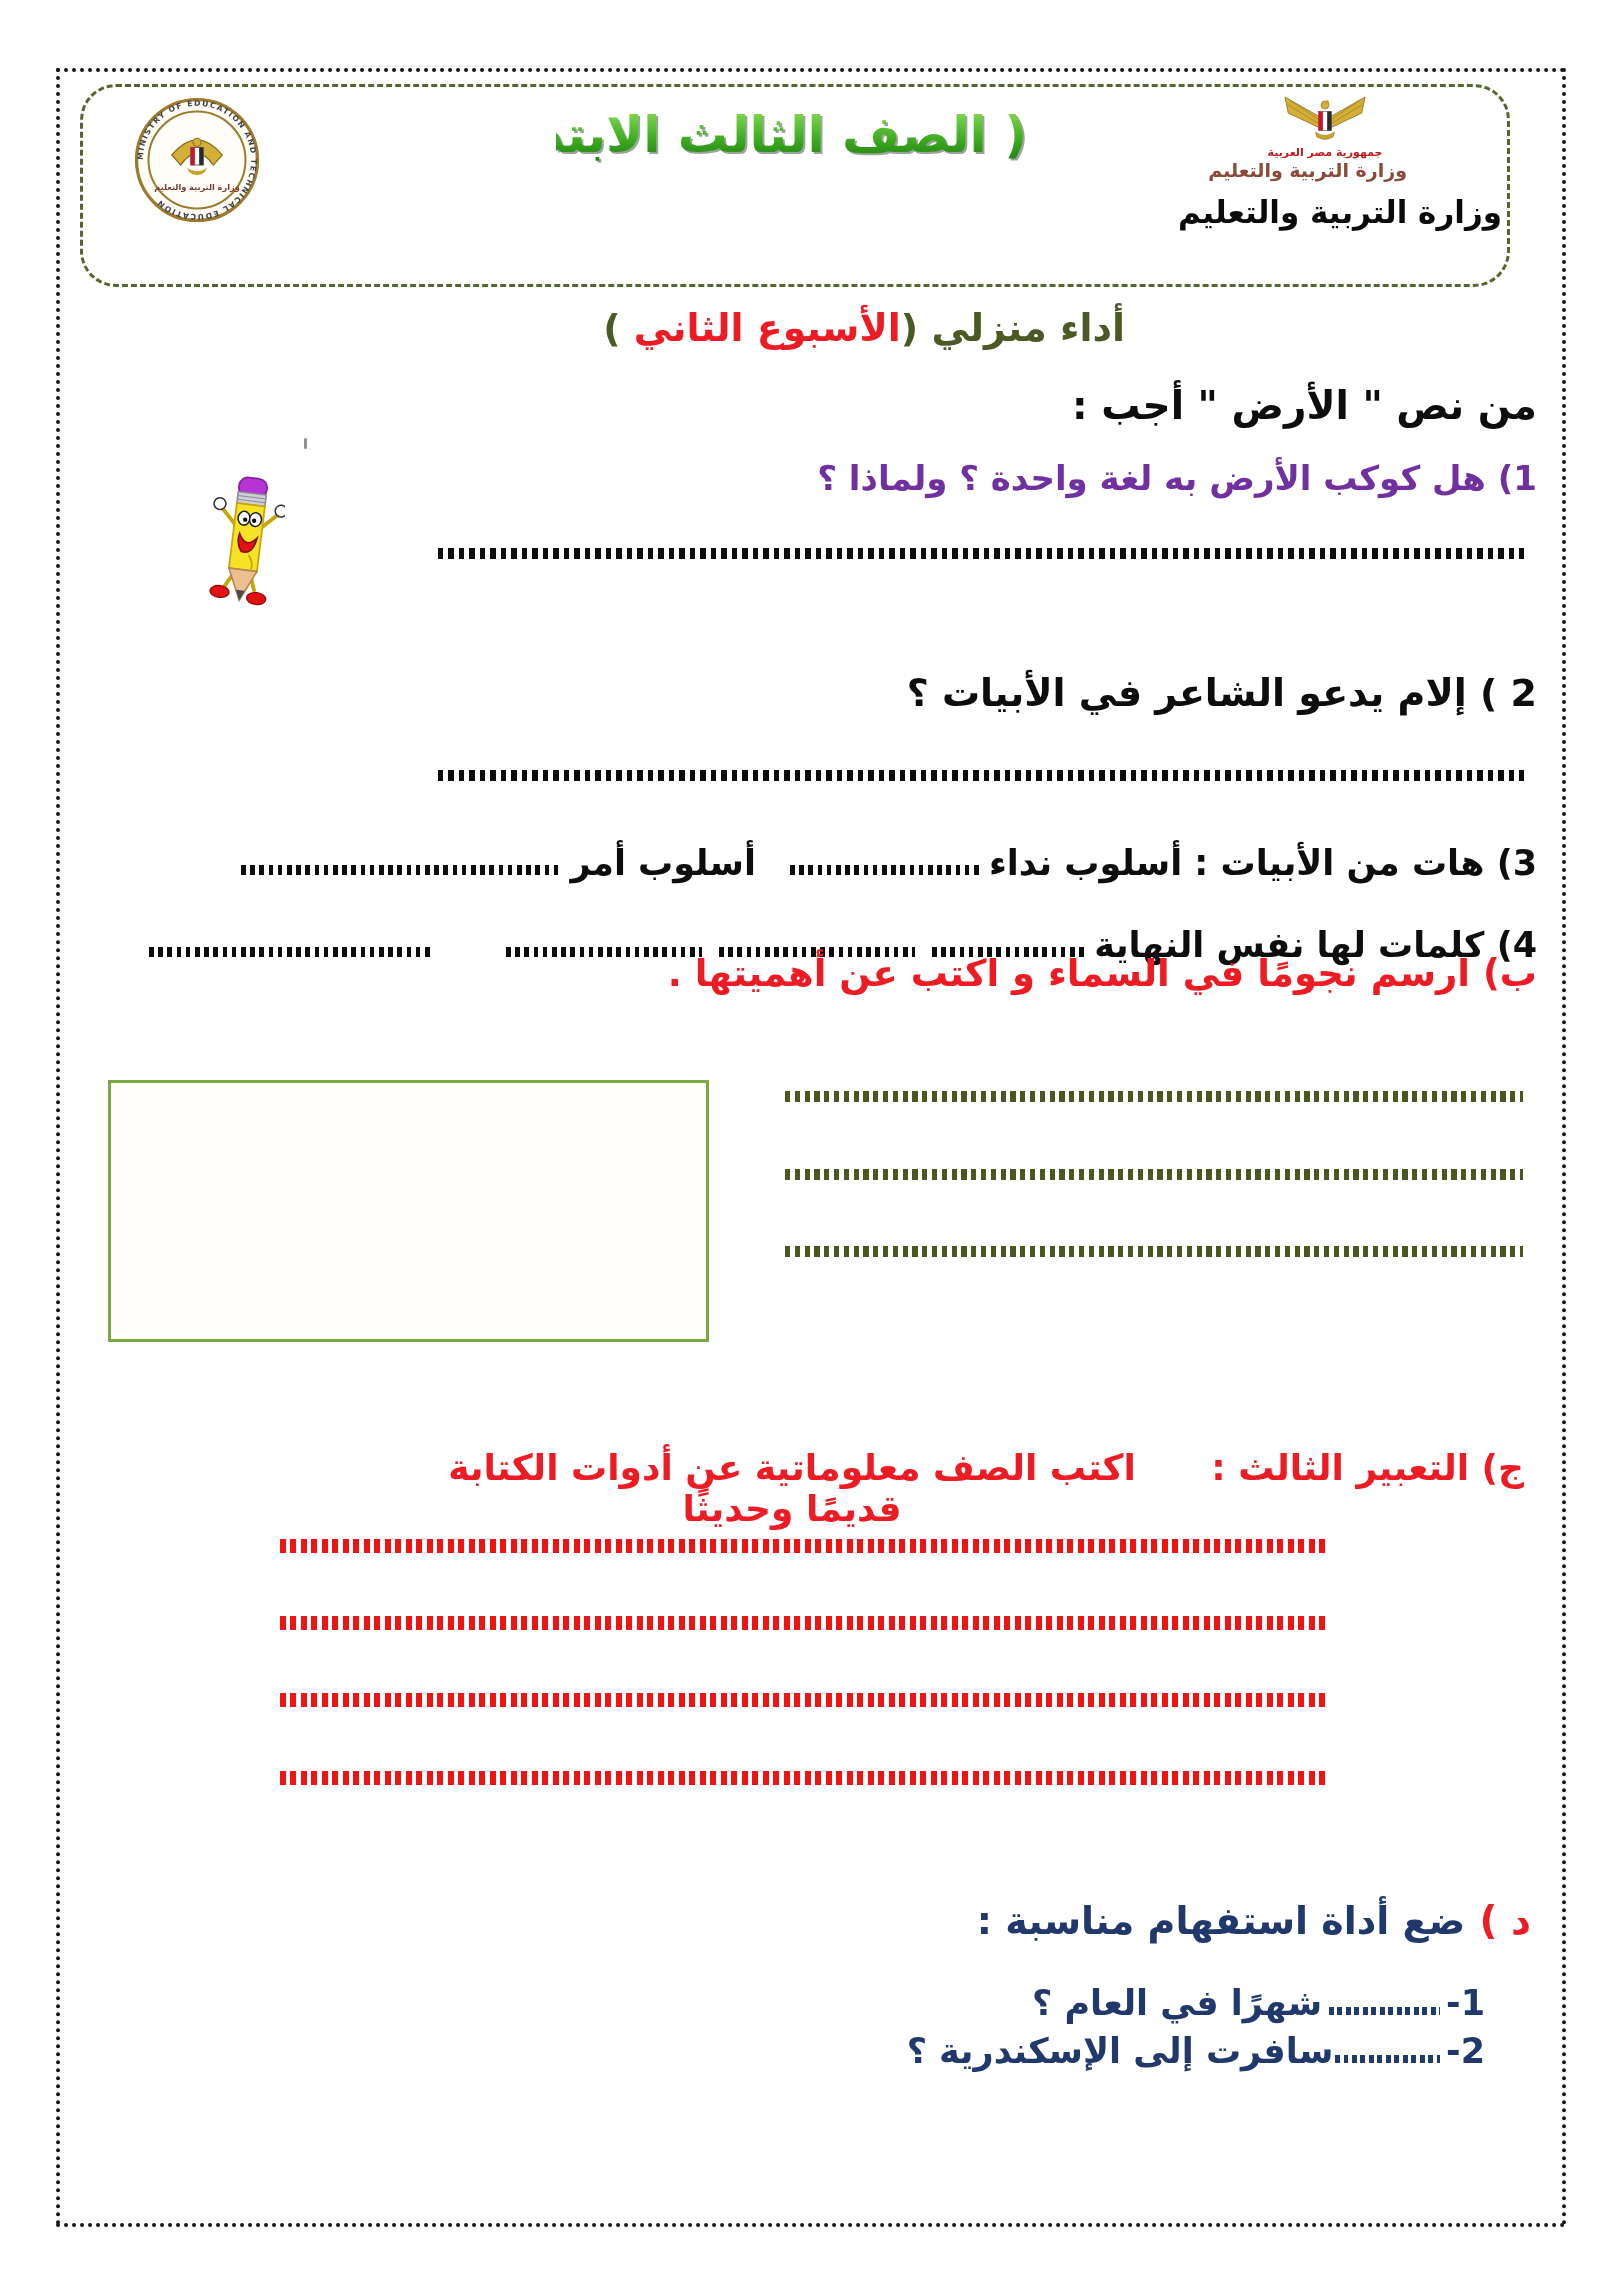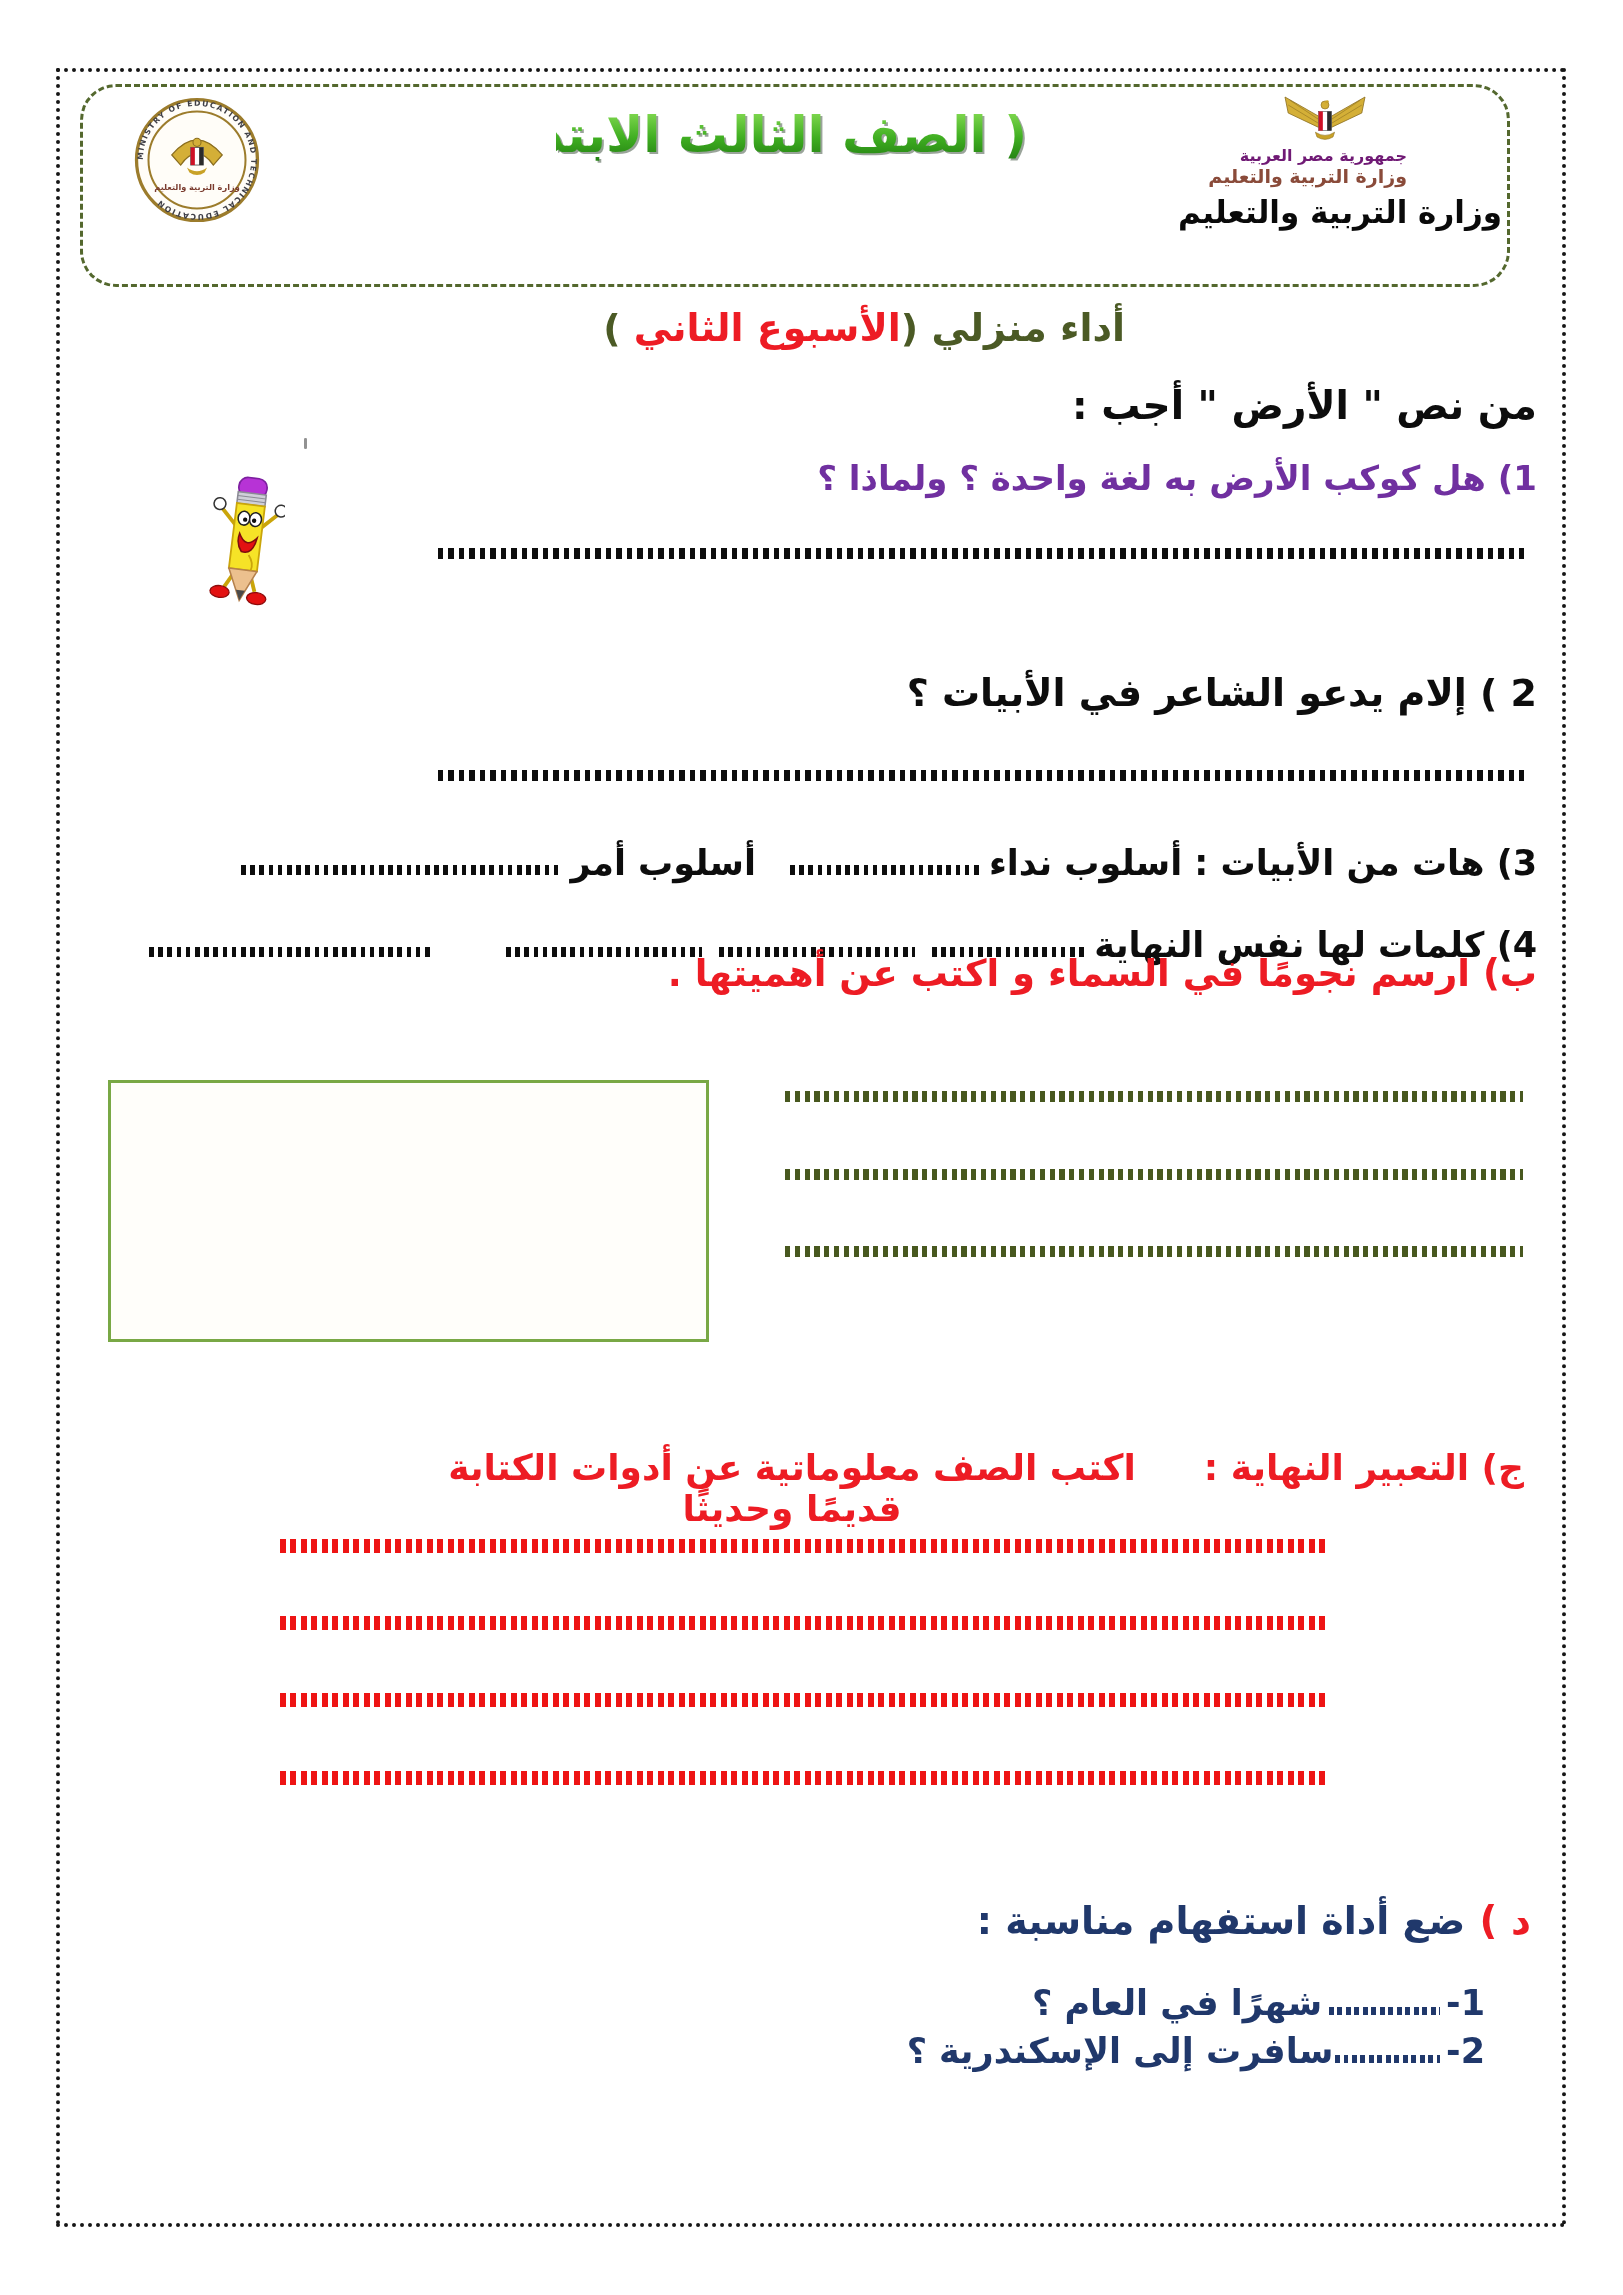--- a/index.html
+++ b/index.html
@@ -14,21 +14,21 @@
   .abs{position:absolute;}
   .rtl{direction:rtl;unicode-bidi:plaintext;white-space:nowrap;}
   .outer-border{left:56px;top:68px;width:1510px;height:2159px;border:4.6px dotted #161616;}
   .header-box{left:80px;top:84px;width:1430px;height:203px;border:3.9px dashed var(--border-green);border-radius:36px;}
   .grade-banner{left:556px;top:106px;width:471px;text-align:center;font-size:50px;
     background:linear-gradient(180deg,#8fe25a 0%,#3fae21 55%,#1f7a10 100%);
     -webkit-background-clip:text;background-clip:text;color:transparent;
     filter:drop-shadow(2px 2.6px 0.7px #9aa49a);}
   .ministry-text{right:121px;top:193px;text-align:right;font-size:31px;line-height:1.28;color:#0a0a0a;}
   .emblem-wrap{left:1243px;top:89px;width:164px;text-align:center;}
-  .emblem-caption1{font-size:16px;color:#701a75;margin-top:1.3px;}
+  .emblem-caption1{font-size:11px;color:#b91c1c;margin-top:1.3px;}
   .emblem-caption2{font-size:19px;color:#8a4b3a;margin-top:0;}
   .title-line{left:641px;top:306px;width:484px;text-align:center;font-size:38px;color:var(--title-olive);}
   .title-week{color:var(--accent-red);}
   .intro-line{right:86px;top:383px;font-size:39px;color:var(--ink-black);}
   .q1-line{right:86px;top:458px;font-size:34px;color:var(--question-purple);}
   .q-black{color:var(--ink-black);}
   .q2-line{right:86px;top:671px;font-size:38px;}
   .q3-line{right:86px;top:843px;font-size:35px;}
   .q4-line{right:86px;top:925px;font-size:35px;}
   .sec-b{right:86px;top:952px;font-size:37px;color:var(--accent-red);}
@@ -155,21 +155,21 @@
   </div>
 
   <div class="abs sec-b rtl">ب)  ارسم نجومًا في السماء  و اكتب عن أهميتها .</div>
 
   <div class="abs draw-box"></div>
 
   <div class="abs dotline green" style="left:785px;top:1091px;width:738px;"></div>
   <div class="abs dotline green" style="left:785px;top:1169px;width:738px;"></div>
   <div class="abs dotline green" style="left:785px;top:1246px;width:738px;"></div>
 
-  <div class="abs sec-c-label rtl">ج)  التعبير النهاية :</div>
+  <div class="abs sec-c-label rtl">ج)  التعبير الثالث :</div>
   <div class="abs sec-c-task rtl">اكتب الصف معلوماتية عن أدوات الكتابة قديمًا وحديثًا</div>
 
   <div class="abs dotline red" style="left:280px;top:1539px;width:1050px;"></div>
   <div class="abs dotline red" style="left:280px;top:1616px;width:1050px;"></div>
   <div class="abs dotline red" style="left:280px;top:1693px;width:1050px;"></div>
   <div class="abs dotline red" style="left:280px;top:1771px;width:1050px;"></div>
 
   <div class="abs sec-d rtl">
     <span class="sec-d-marker">د )</span><span>ضع أداة استفهام مناسبة :</span>
   </div>

